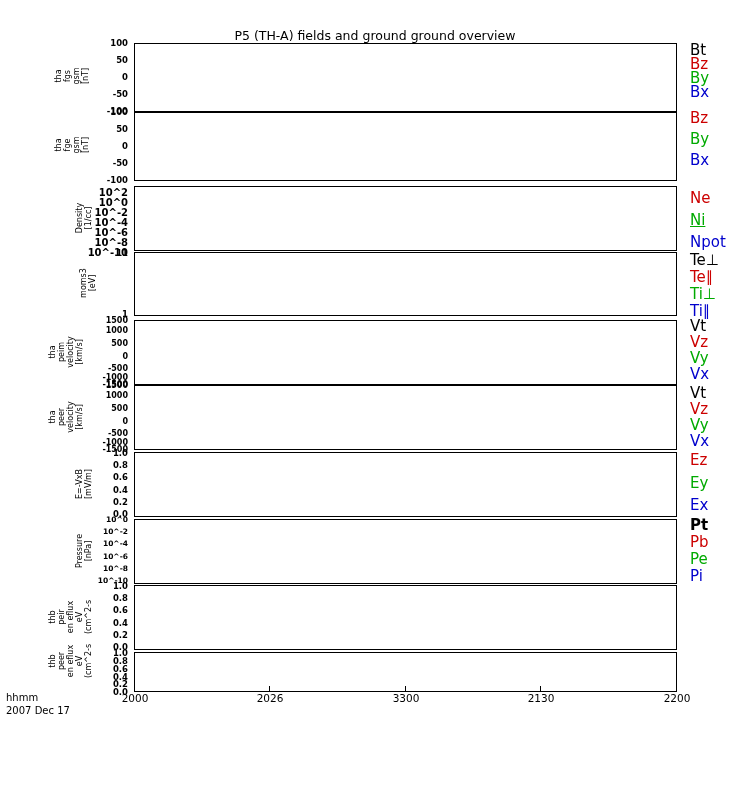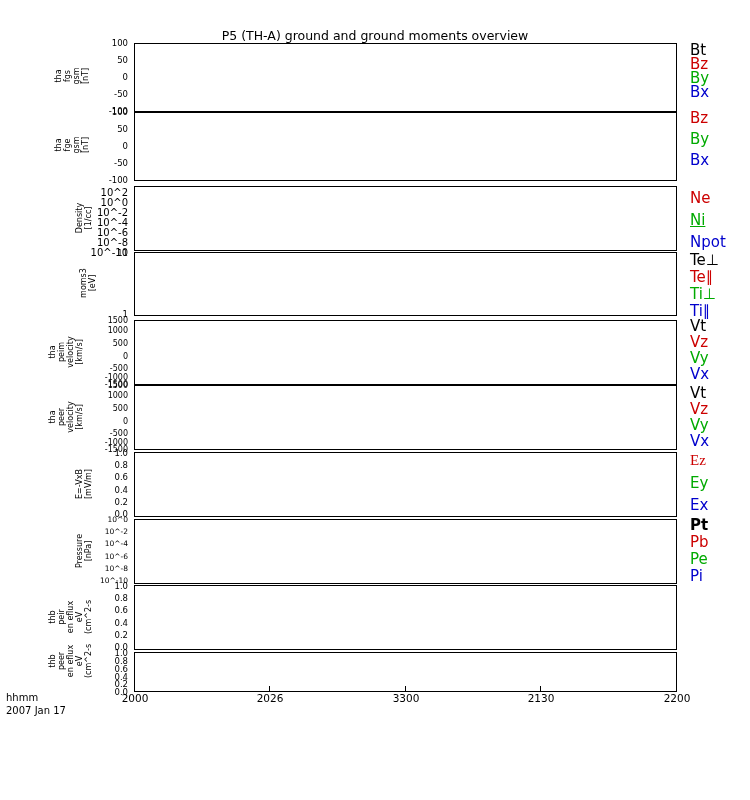--- a/index.html
+++ b/index.html
@@ -53,20 +53,21 @@
     text-align: right;
     font-size: 8.5px;
     font-family: "DejaVu Sans", sans-serif;
     width: 30px;
   }
   .ytick {
     position: absolute;
     right: 0;
     white-space: nowrap;
     line-height: 8px;
+    font-weight: bold;
   }
   .legend {
     position: absolute;
     left: 690px;
     font-size: 15px;
     font-family: "DejaVu Sans", sans-serif;
     white-space: nowrap;
     line-height: 10px;
   }
   .xaxis-labels {
@@ -92,21 +93,21 @@
   .tickmark {
     position: absolute;
     background: #000000;
   }
 </style>
 </head>
 <body>
 
 <div id="root">
 
-  <div class="title">P5 (TH-A) ground and ground moments overview</div>
+  <div class="title">P5 (TH-A) fields and ground ground overview</div>
 
   <div class="panel" style="top:43px; height:69px;"></div>
   <div class="ylabel" style="left:55px; top:110px; width:68px;">
     <span>tha</span>
   </div>
   <div class="ylabel" style="left:64px; top:110px; width:68px;">
     <span>fgs</span>
   </div>
   <div class="ylabel" style="left:73px; top:110px; width:68px;">
     <span>gsm</span>
@@ -308,21 +309,21 @@
     <div class="xtick" style="left:677px;">2200</div>
   </div>
 
   <div class="tickmark" style="left:134px; top:686px; width:1px; height:6px;"></div>
   <div class="tickmark" style="left:269px; top:686px; width:1px; height:6px;"></div>
   <div class="tickmark" style="left:405px; top:686px; width:1px; height:6px;"></div>
   <div class="tickmark" style="left:540px; top:686px; width:1px; height:6px;"></div>
   <div class="tickmark" style="left:676px; top:686px; width:1px; height:6px;"></div>
 
   <div class="corner" style="left:6px; top:692px;">hhmm</div>
-  <div class="corner" style="left:6px; top:705px;">2007 Jan 17</div>
+  <div class="corner" style="left:6px; top:705px;">2007 Dec 17</div>
 
   <div class="legend" style="top:45px; color:#000000;"><span>Bt</span></div>
   <div class="legend" style="top:59px; color:#cc0000;"><span>Bz</span></div>
   <div class="legend" style="top:73px; color:#00aa00;"><span>By</span></div>
   <div class="legend" style="top:87px; color:#0000cc;"><span>Bx</span></div>
 
   <div class="legend" style="top:113px; color:#cc0000;"><span>Bz</span></div>
   <div class="legend" style="top:134px; color:#00aa00;"><span>By</span></div>
   <div class="legend" style="top:155px; color:#0000cc;"><span>Bx</span></div>
 
@@ -338,21 +339,21 @@
   <div class="legend" style="top:321px; color:#000000;"><span>Vt</span></div>
   <div class="legend" style="top:337px; color:#cc0000;"><span>Vz</span></div>
   <div class="legend" style="top:353px; color:#00aa00;"><span>Vy</span></div>
   <div class="legend" style="top:369px; color:#0000cc;"><span>Vx</span></div>
 
   <div class="legend" style="top:388px; color:#000000;"><span>Vt</span></div>
   <div class="legend" style="top:404px; color:#cc0000;"><span>Vz</span></div>
   <div class="legend" style="top:420px; color:#00aa00;"><span>Vy</span></div>
   <div class="legend" style="top:436px; color:#0000cc;"><span>Vx</span></div>
 
-  <div class="legend" style="top:455px; color:#cc0000;font-family:Liberation Serif, serif;"><span>Ez</span></div>
+  <div class="legend" style="top:455px; color:#cc0000;"><span>Ez</span></div>
   <div class="legend" style="top:478px; color:#00aa00;"><span>Ey</span></div>
   <div class="legend" style="top:500px; color:#0000cc;"><span>Ex</span></div>
 
   <div class="legend" style="top:520px; color:#000000;font-weight:bold;"><span>Pt</span></div>
   <div class="legend" style="top:537px; color:#cc0000;"><span>Pb</span></div>
   <div class="legend" style="top:554px; color:#00aa00;"><span>Pe</span></div>
   <div class="legend" style="top:571px; color:#0000cc;"><span>Pi</span></div>
 
 </div>
 

